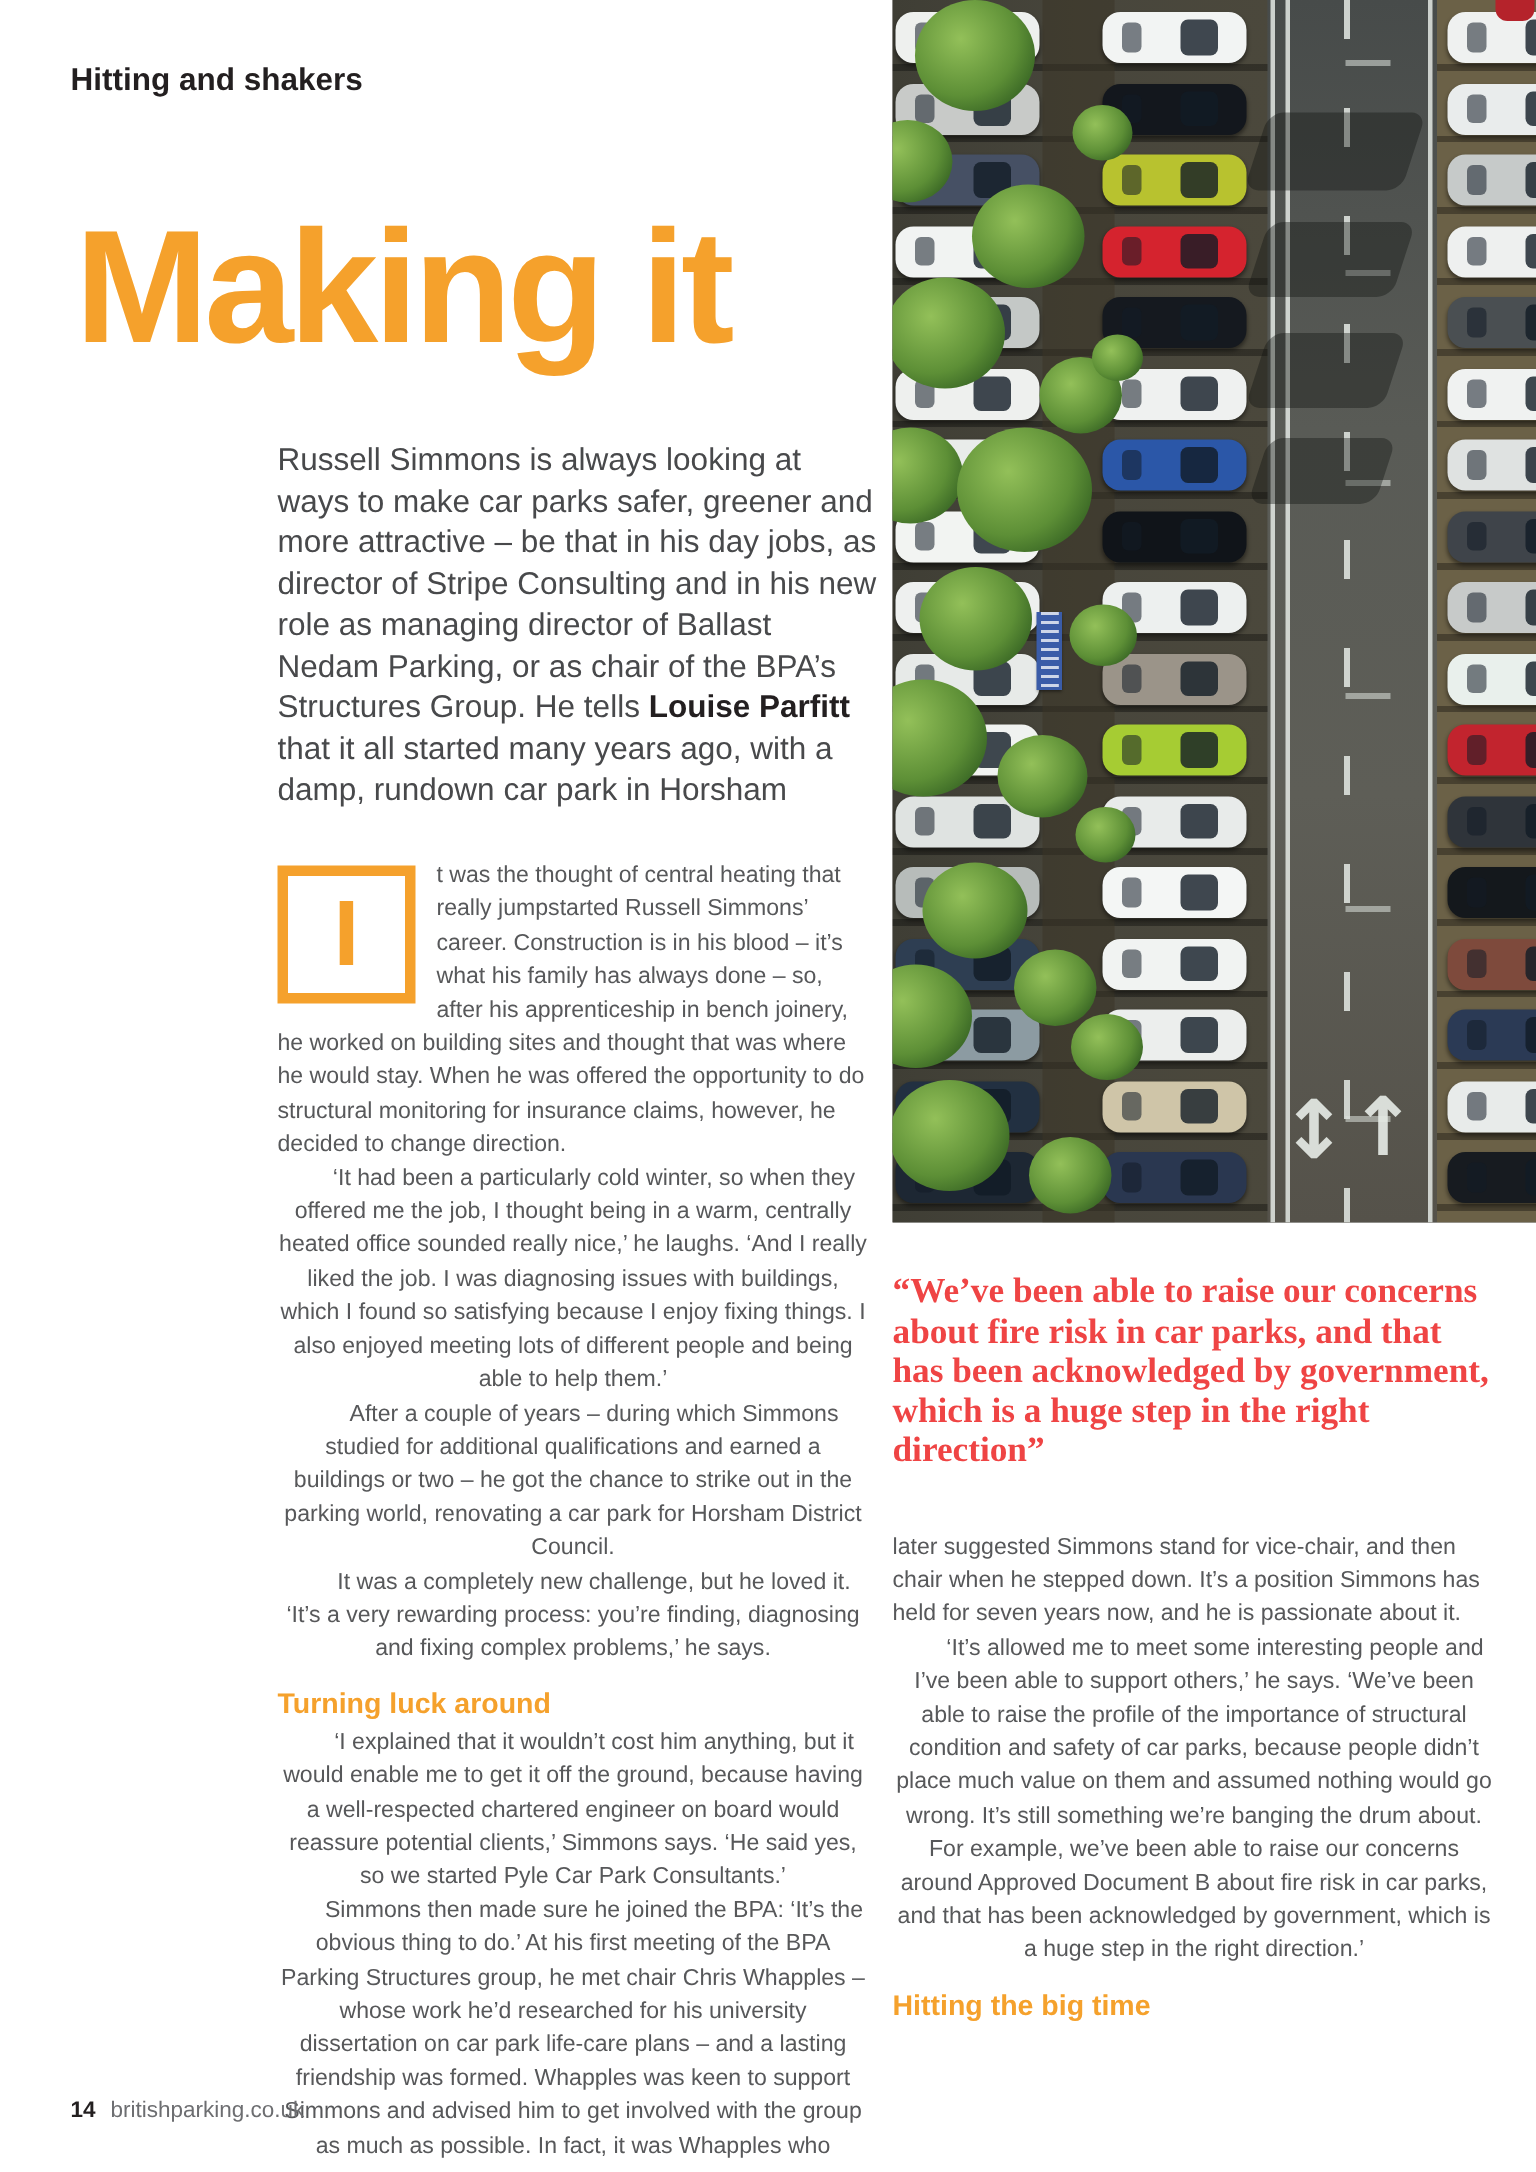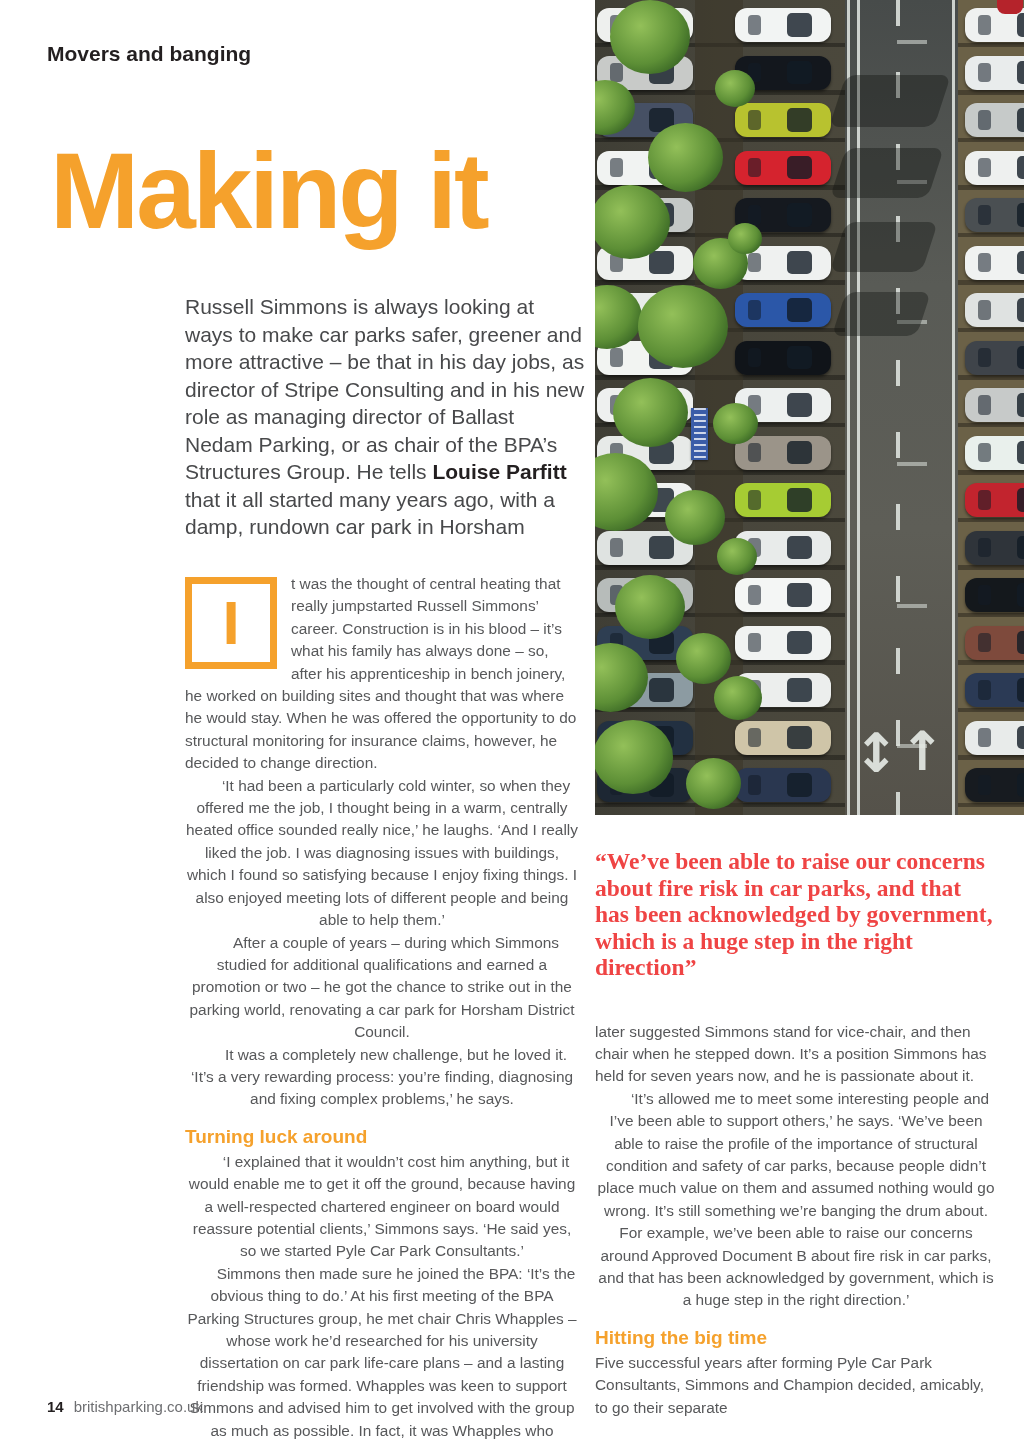--- a/index.html
+++ b/index.html
@@ -26,21 +26,21 @@
              line-height:26.5px;color:#ef4444;margin:0 0 40px 0;}
   .footer{position:absolute;left:47px;top:1398px;font-size:15px;}
   .pagenum{font-weight:700;color:#231f20;margin-right:10px;}
   .site{color:#6d6e71;}
 </style>
 </head>
 <body>
 
 <div class="page">
 
-  <div class="kicker">Movers and banging</div>
+  <div class="kicker">Hitting and shakers</div>
 
   <h1 class="title">Making it</h1>
 
   <p class="intro"><span>Russell Simmons is always looking at ways to make car parks safer, greener and more attractive – be that in his day jobs, as director of Stripe Consulting and in his new role as managing director of Ballast Nedam Parking, or as chair of the BPA’s Structures Group. He tells </span><strong>Louise Parfitt</strong><span> that it all started many years ago, with a damp, rundown car park in Horsham</span></p>
 
   <div class="photo">
       <div style="left: 0px; top: 0px; width: 250px; height: 815px; background: linear-gradient(90deg, rgb(63, 62, 53), rgb(72, 70, 60) 55%, rgb(75, 72, 60));"></div>
       <div style="left: 250px; top: 0px; width: 113px; height: 815px; background: linear-gradient(rgb(71, 75, 74), rgb(89, 91, 86) 35%, rgb(94, 94, 87) 65%, rgb(85, 82, 74));"></div>
       <div style="left: 363px; top: 0px; width: 66px; height: 815px; background: rgb(107, 97, 71);"></div>
       <div style="left: 0px; top: 0px; width: 250px; height: 815px; background: repeating-linear-gradient(rgba(0, 0, 0, 0) 0px, rgba(0, 0, 0, 0) 43px, rgba(0, 0, 0, 0.33) 43px, rgba(0, 0, 0, 0.33) 47.5px);"></div>
@@ -288,32 +288,31 @@
       <div style="left: 133px; top: 223px; width: 34px; height: 31px; border-radius: 50%; background: radial-gradient(circle at 38% 35%, rgb(147, 192, 89), rgb(93, 143, 54) 55%, rgb(60, 106, 38) 78%, rgba(40, 70, 25, 0) 99%);"></div>
       <div style="left: 281px; top: 754px; transform: translate(-50%, -50%); color: rgba(228, 233, 228, 0.92); font-size: 54px; font-weight: 700; font-family: &quot;DejaVu Sans&quot;, sans-serif; line-height: 1;">↕</div>
       <div style="left: 327px; top: 752px; transform: translate(-50%, -50%); color: rgba(228, 233, 228, 0.92); font-size: 54px; font-weight: 700; font-family: &quot;DejaVu Sans&quot;, sans-serif; line-height: 1;">↑</div>
     </div>
 
   <div class="col-left">
     <div class="para">
       <span class="dropcap">I</span><span>t was the thought of central heating that really jumpstarted Russell Simmons’ career. Construction is in his blood – it’s what his family has always done – so, after his apprenticeship in bench joinery, he worked on building sites and thought that was where he would stay. When he was offered the opportunity to do structural monitoring for insurance claims, however, he decided to change direction.</span>
     </div>
     <p class="para indent">‘It had been a particularly cold winter, so when they offered me the job, I thought being in a warm, centrally heated office sounded really nice,’ he laughs. ‘And I really liked the job. I was diagnosing issues with buildings, which I found so satisfying because I enjoy fixing things. I also enjoyed meeting lots of different people and being able to help them.’</p>
-    <p class="para indent">After a couple of years – during which Simmons studied for additional qualifications and earned a promotion or two – he got the chance to strike out in the parking world, renovating a car park for Horsham District Council.</p>
+    <p class="para indent">After a couple of years – during which Simmons studied for additional qualifications and earned a buildings or two – he got the chance to strike out in the parking world, renovating a car park for Horsham District Council.</p>
     <p class="para indent">It was a completely new challenge, but he loved it. ‘It’s a very rewarding process: you’re finding, diagnosing and fixing complex problems,’ he says.</p>
     <h2 class="subhead">Turning luck around</h2>
     <p class="para indent">‘I explained that it wouldn’t cost him anything, but it would enable me to get it off the ground, because having a well-respected chartered engineer on board would reassure potential clients,’ Simmons says. ‘He said yes, so we started Pyle Car Park Consultants.’</p>
     <p class="para indent">Simmons then made sure he joined the BPA: ‘It’s the obvious thing to do.’ At his first meeting of the BPA Parking Structures group, he met chair Chris Whapples – whose work he’d researched for his university dissertation on car park life-care plans – and a lasting friendship was formed. Whapples was keen to support Simmons and advised him to get involved with the group as much as possible. In fact, it was Whapples who</p>
   </div>
 
   <div class="col-right">
     <div class="pullquote">“We’ve been able to raise our concerns about fire risk in car parks, and that has been acknowledged by government, which is a huge step in the right direction”</div>
     <p class="para">later suggested Simmons stand for vice-chair, and then chair when he stepped down. It’s a position Simmons has held for seven years now, and he is passionate about it.</p>
     <p class="para indent">‘It’s allowed me to meet some interesting people and I’ve been able to support others,’ he says. ‘We’ve been able to raise the profile of the importance of structural condition and safety of car parks, because people didn’t place much value on them and assumed nothing would go wrong. It’s still something we’re banging the drum about. For example, we’ve been able to raise our concerns around Approved Document B about fire risk in car parks, and that has been acknowledged by government, which is a huge step in the right direction.’</p>
     <h2 class="subhead">Hitting the big time</h2>
-    <p class="para">Five successful years after forming Pyle Car Park Consultants, Simmons and Champion decided, amicably, to go their separate</p>
   </div>
 
   <div class="footer">
     <span class="pagenum">14</span><span class="site">britishparking.co.uk</span>
   </div>
 
 </div>
 
 </body></html>

